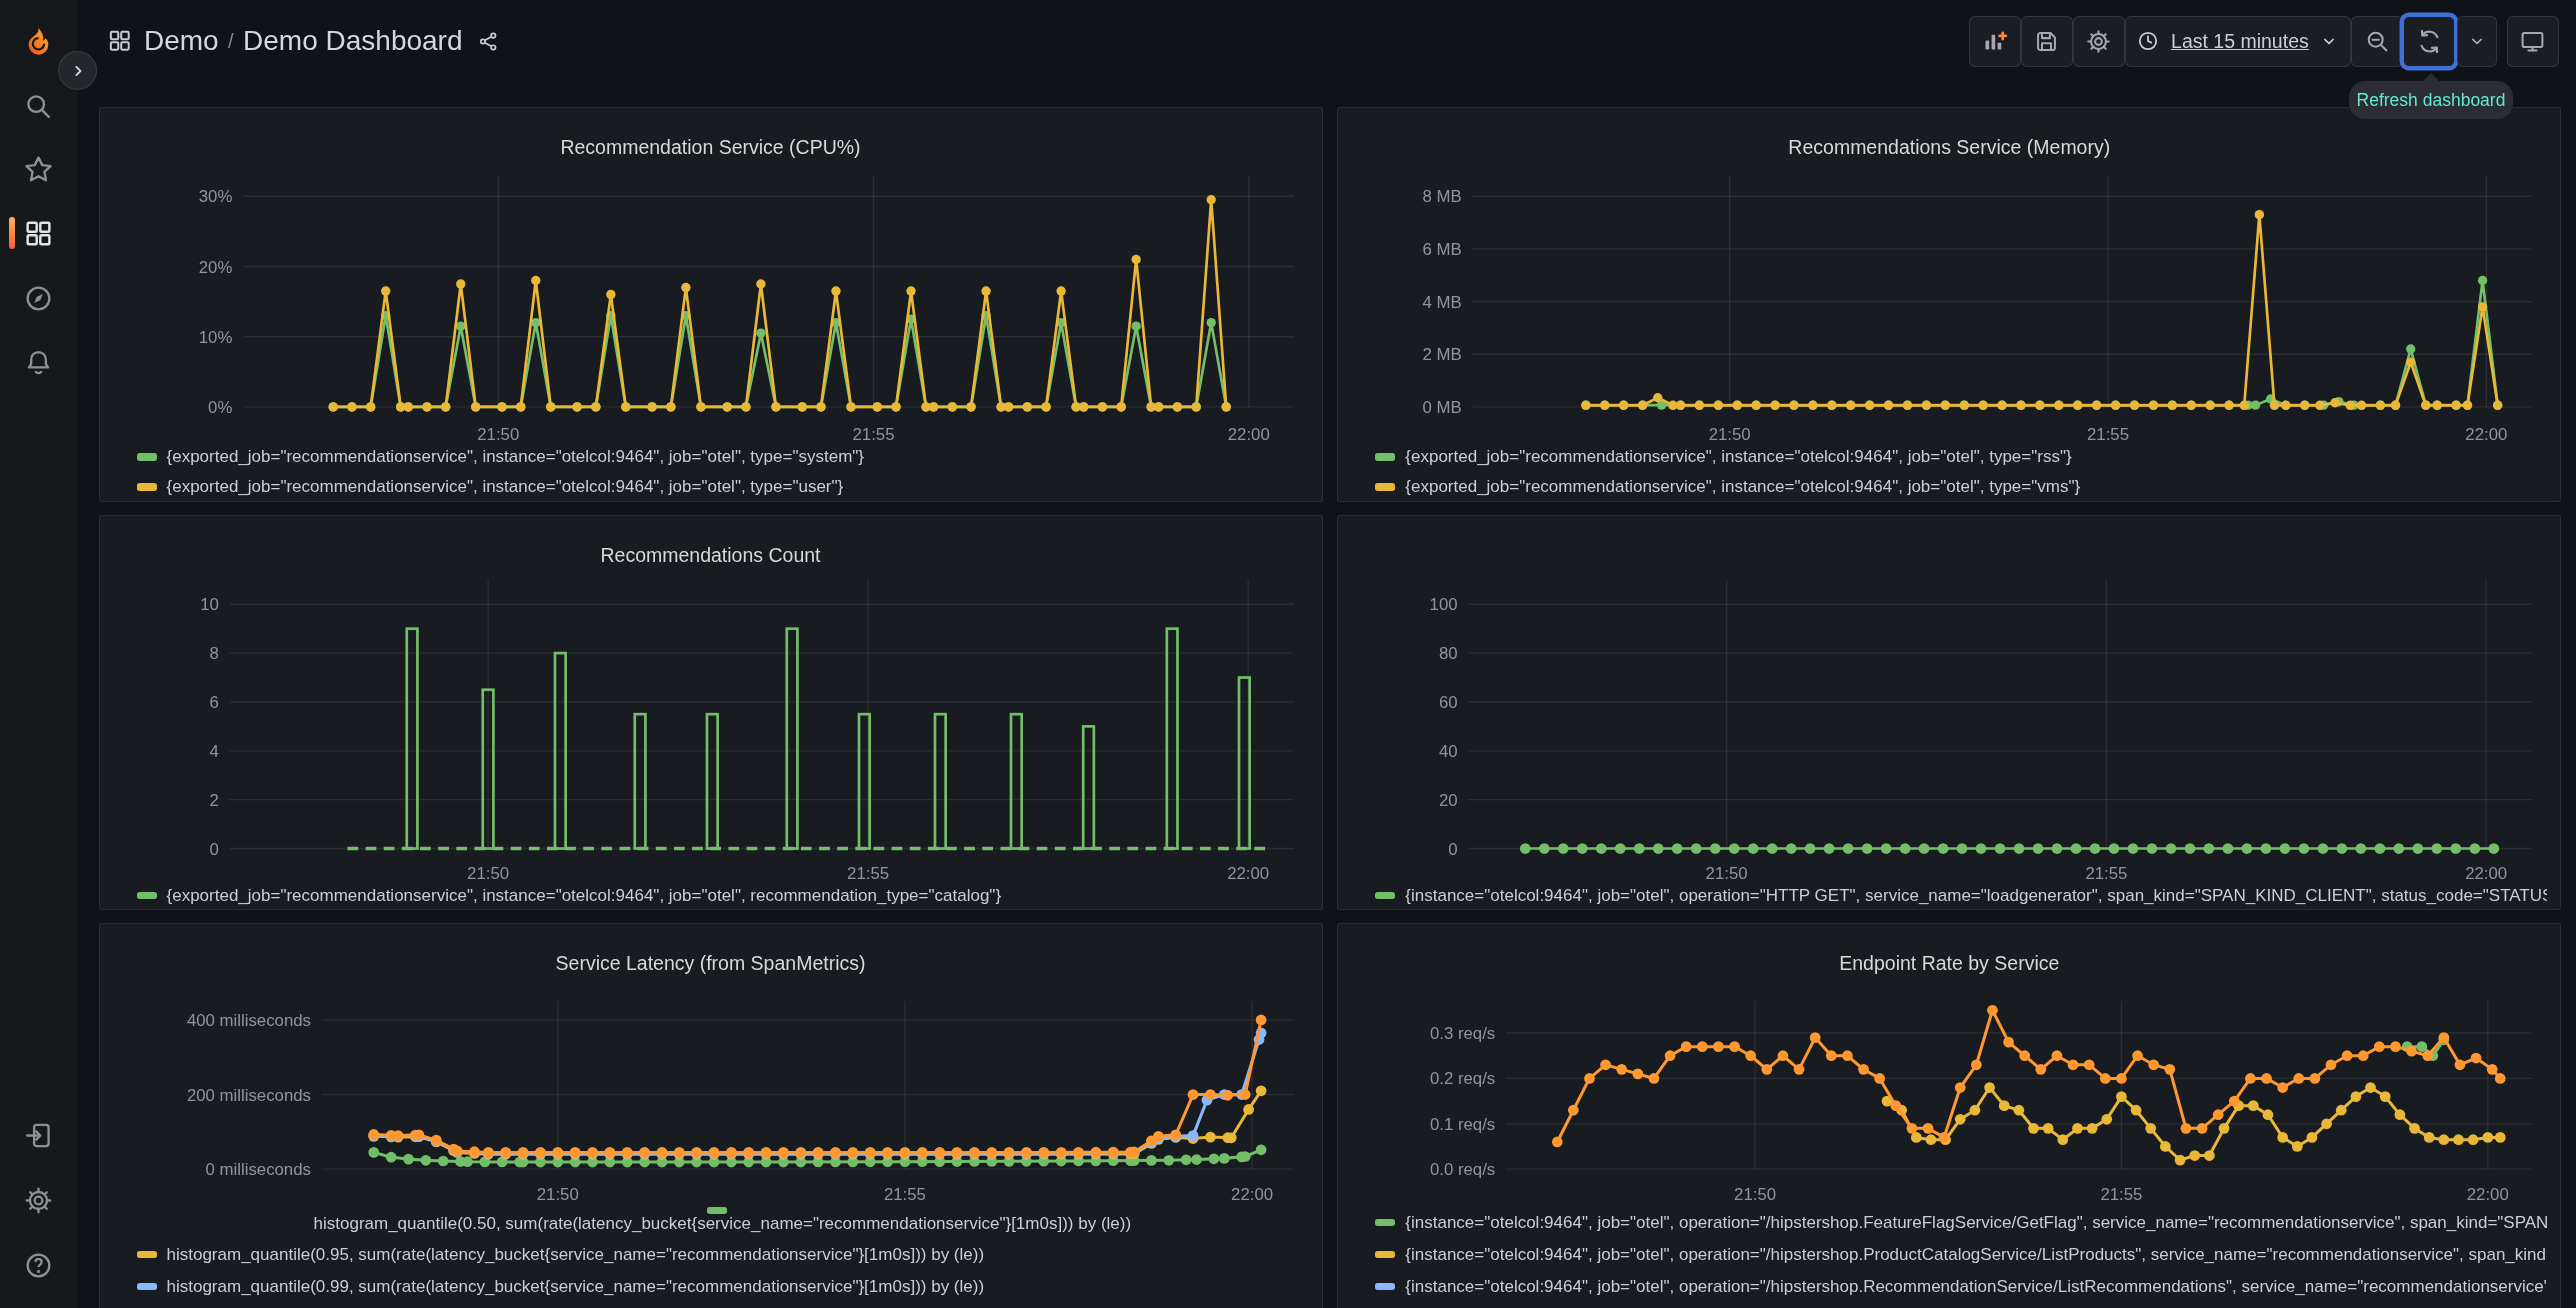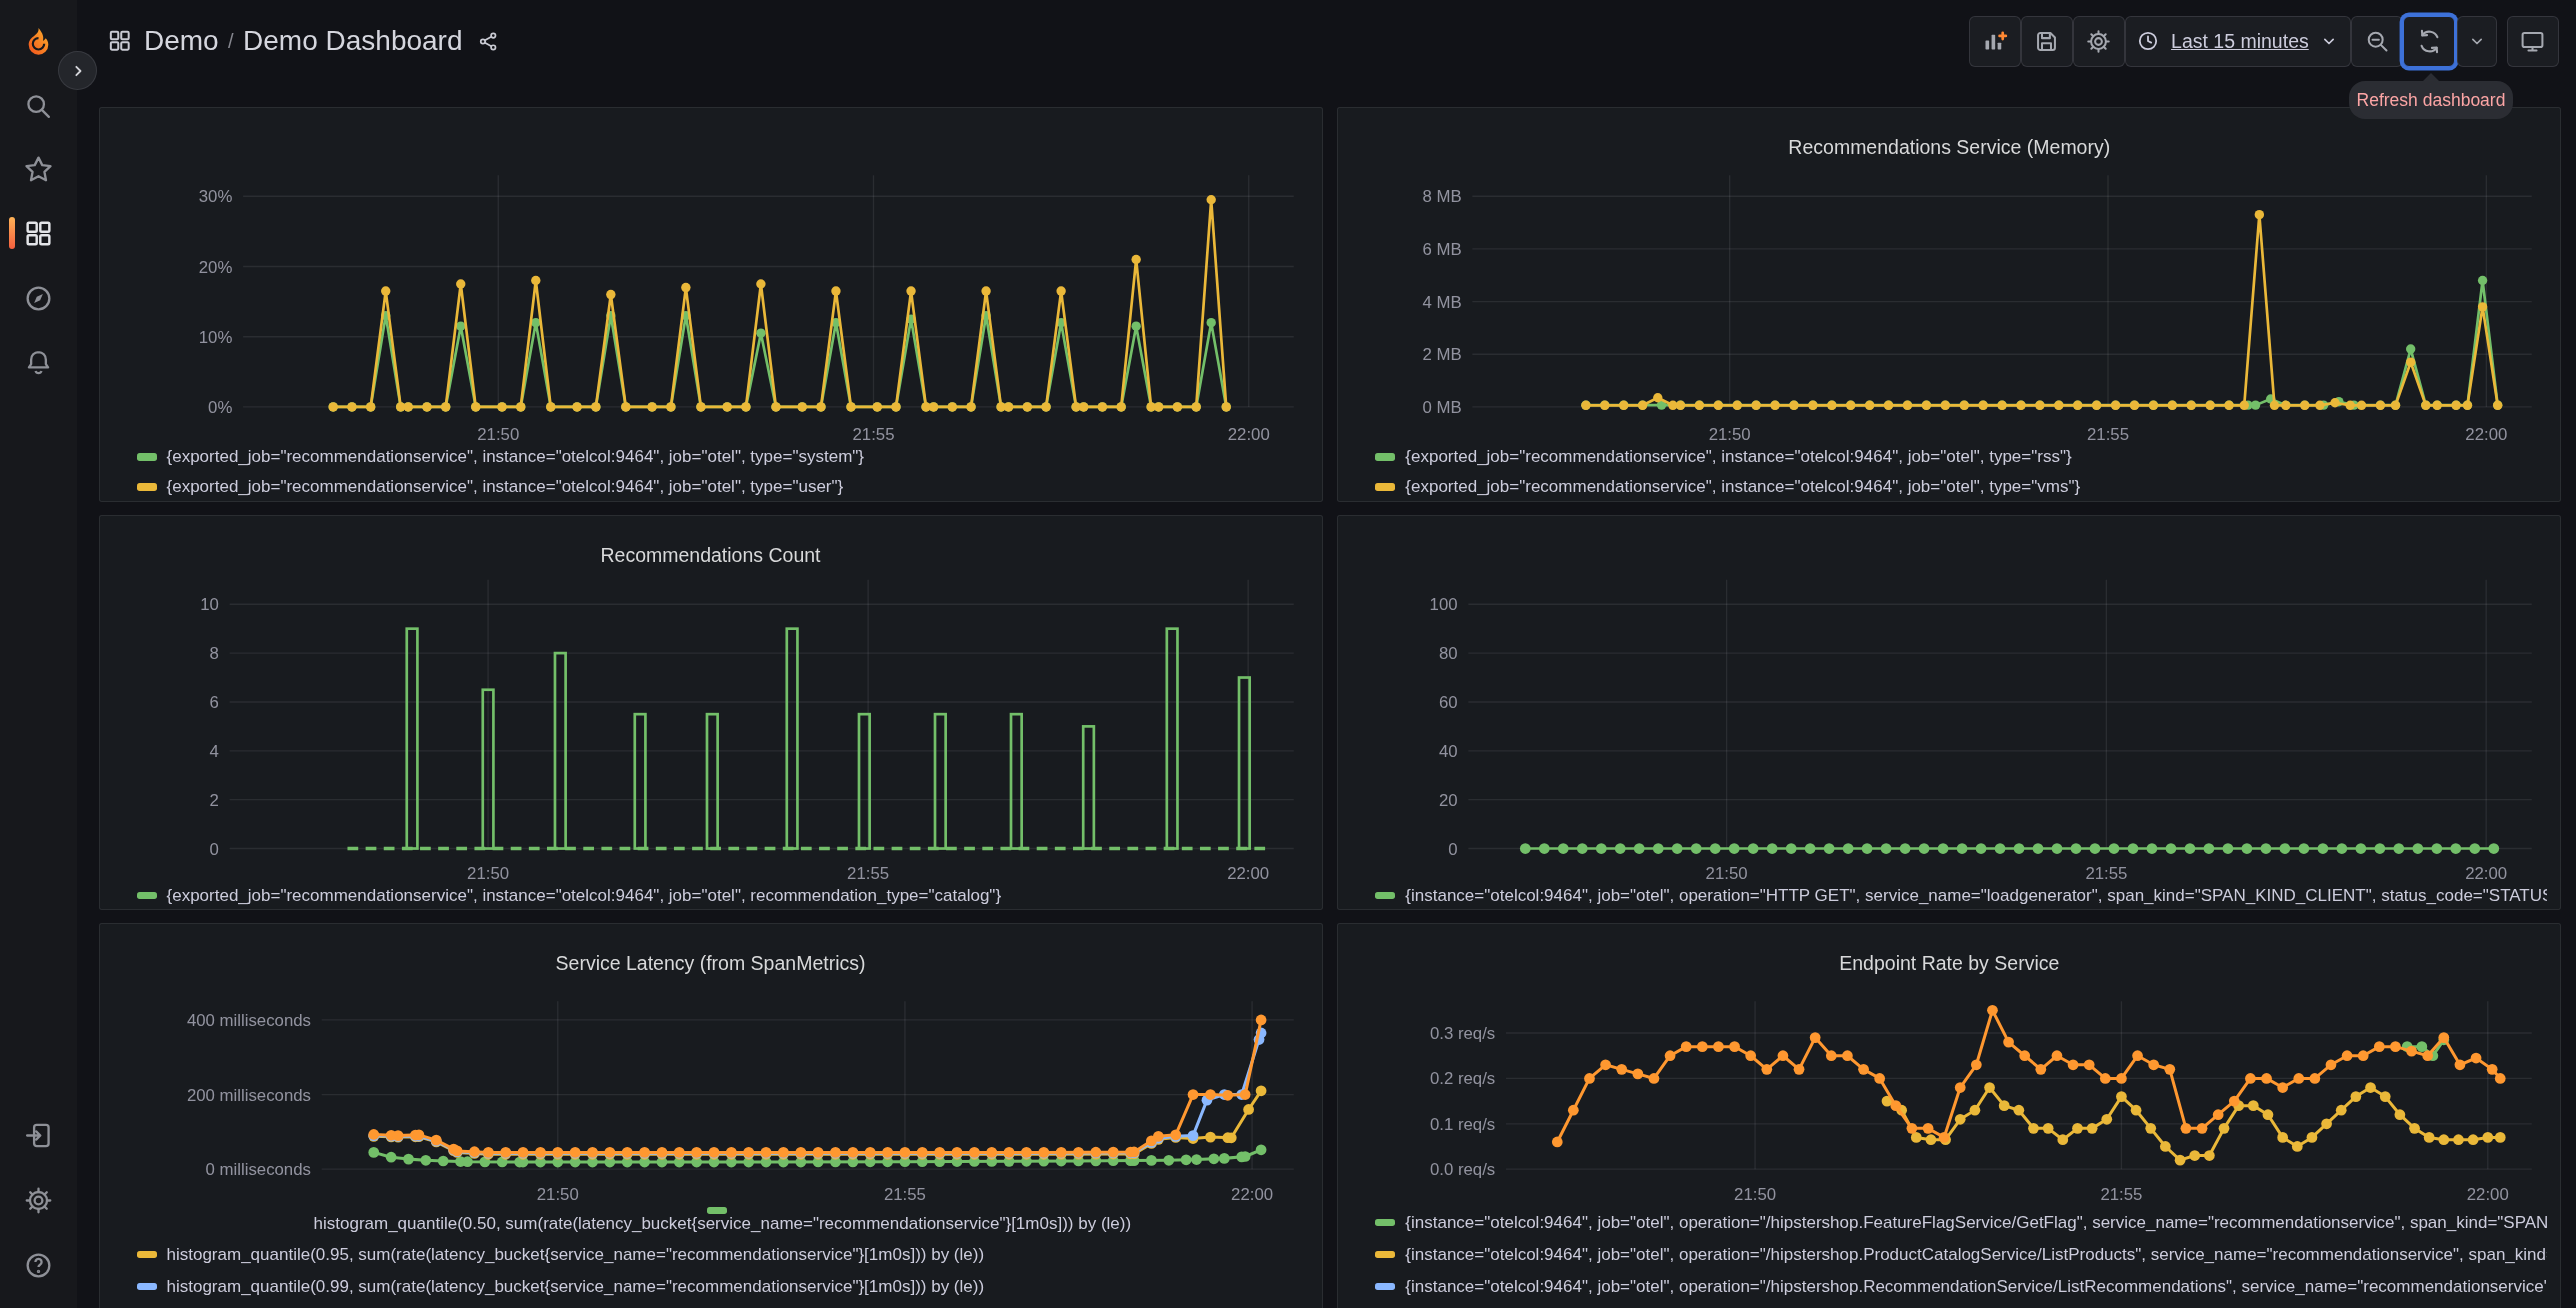--- a/index.html
+++ b/index.html
@@ -26,21 +26,21 @@
     display:flex;align-items:center;justify-content:center;color:#A5A8B0;cursor:pointer;padding:0 10.7px;}
   .tbtn svg{width:27px;height:27px;}
   .timepick{gap:10.7px;font-size:19.5px;color:#CCCCDC;}
   .timepick .caret{width:20px;height:20px;}
   .refresh-btn{box-shadow:0 0 0 3.4px #3D71D9;border-color:#3D71D9;}
   .btn-pair{display:flex;gap:2px;}
   .chevron-btn{min-width:40px;padding:0 5.4px;}
   .kiosk-gap{width:9.4px;}
   
   .tooltip{position:absolute;left:2349px;top:81px;width:164px;height:38px;background:#2B2D33;border-radius:16px;z-index:9;
-    display:flex;align-items:center;justify-content:center;font-size:17.5px;color:#fca5a5;}
+    display:flex;align-items:center;justify-content:center;font-size:17.5px;color:#5eead4;}
   .tooltip:before{content:"";position:absolute;top:-8px;left:74px;border:8px solid transparent;border-bottom-color:#2B2D33;border-top:none;}
   
   #grid{position:absolute;left:77px;top:82px;right:0;bottom:0;overflow:hidden;display:grid;
     grid-template-columns:1224px 1224px;grid-auto-rows:395px;gap:12.8px 14.8px;padding:25px 0 0 21.5px;}
   .panel{position:relative;background:#181B1F;border:0.7px solid rgba(204,204,220,.10);border-radius:2.7px;overflow:hidden;}
   .panel-title{position:absolute;top:12px;left:0;right:0;text-align:center;font-size:19.5px;font-weight:500;color:#D8D9DA;cursor:pointer;}
   .chart{position:absolute;left:0;top:0;width:1224px;height:395px;}
   .legend{position:absolute;left:37px;right:13.4px;}
   .leg-row{display:flex;align-items:center;white-space:nowrap;overflow:hidden;cursor:pointer;}
   .swatch{display:inline-block;width:20px;height:7.4px;border-radius:2.7px;margin-right:10px;flex:0 0 auto;}
@@ -203,20 +203,21 @@
     </div>
   </div>
 </header>
 
 <div class="tooltip">
   <span>Refresh dashboard</span>
 </div>
 
 <main id="grid">
     <section class="panel">
+      <h2 class="panel-title">Recommendation Service (CPU%)</h2>
       <svg class="chart" viewBox="0 0 1822 588">
         <line x1="213" x2="1777" y1="445" y2="445" stroke="rgba(204,204,220,0.10)" stroke-width="2"></line>
         <text x="197" y="454" text-anchor="end" fill="rgba(204,204,220,0.68)" font-size="25">0%</text>
         <line x1="213" x2="1777" y1="340.45454545454544" y2="340.45454545454544" stroke="rgba(204,204,220,0.10)" stroke-width="2"></line>
         <text x="197" y="349.45454545454544" text-anchor="end" fill="rgba(204,204,220,0.68)" font-size="25">10%</text>
         <line x1="213" x2="1777" y1="235.9090909090909" y2="235.9090909090909" stroke="rgba(204,204,220,0.10)" stroke-width="2"></line>
         <text x="197" y="244.9090909090909" text-anchor="end" fill="rgba(204,204,220,0.68)" font-size="25">20%</text>
         <line x1="213" x2="1777" y1="131.36363636363637" y2="131.36363636363637" stroke="rgba(204,204,220,0.10)" stroke-width="2"></line>
         <text x="197" y="140.36363636363637" text-anchor="end" fill="rgba(204,204,220,0.68)" font-size="25">30%</text>
         <line x1="592.8285714285714" x2="592.8285714285714" y1="100" y2="445" stroke="rgba(204,204,220,0.10)" stroke-width="2"></line>

